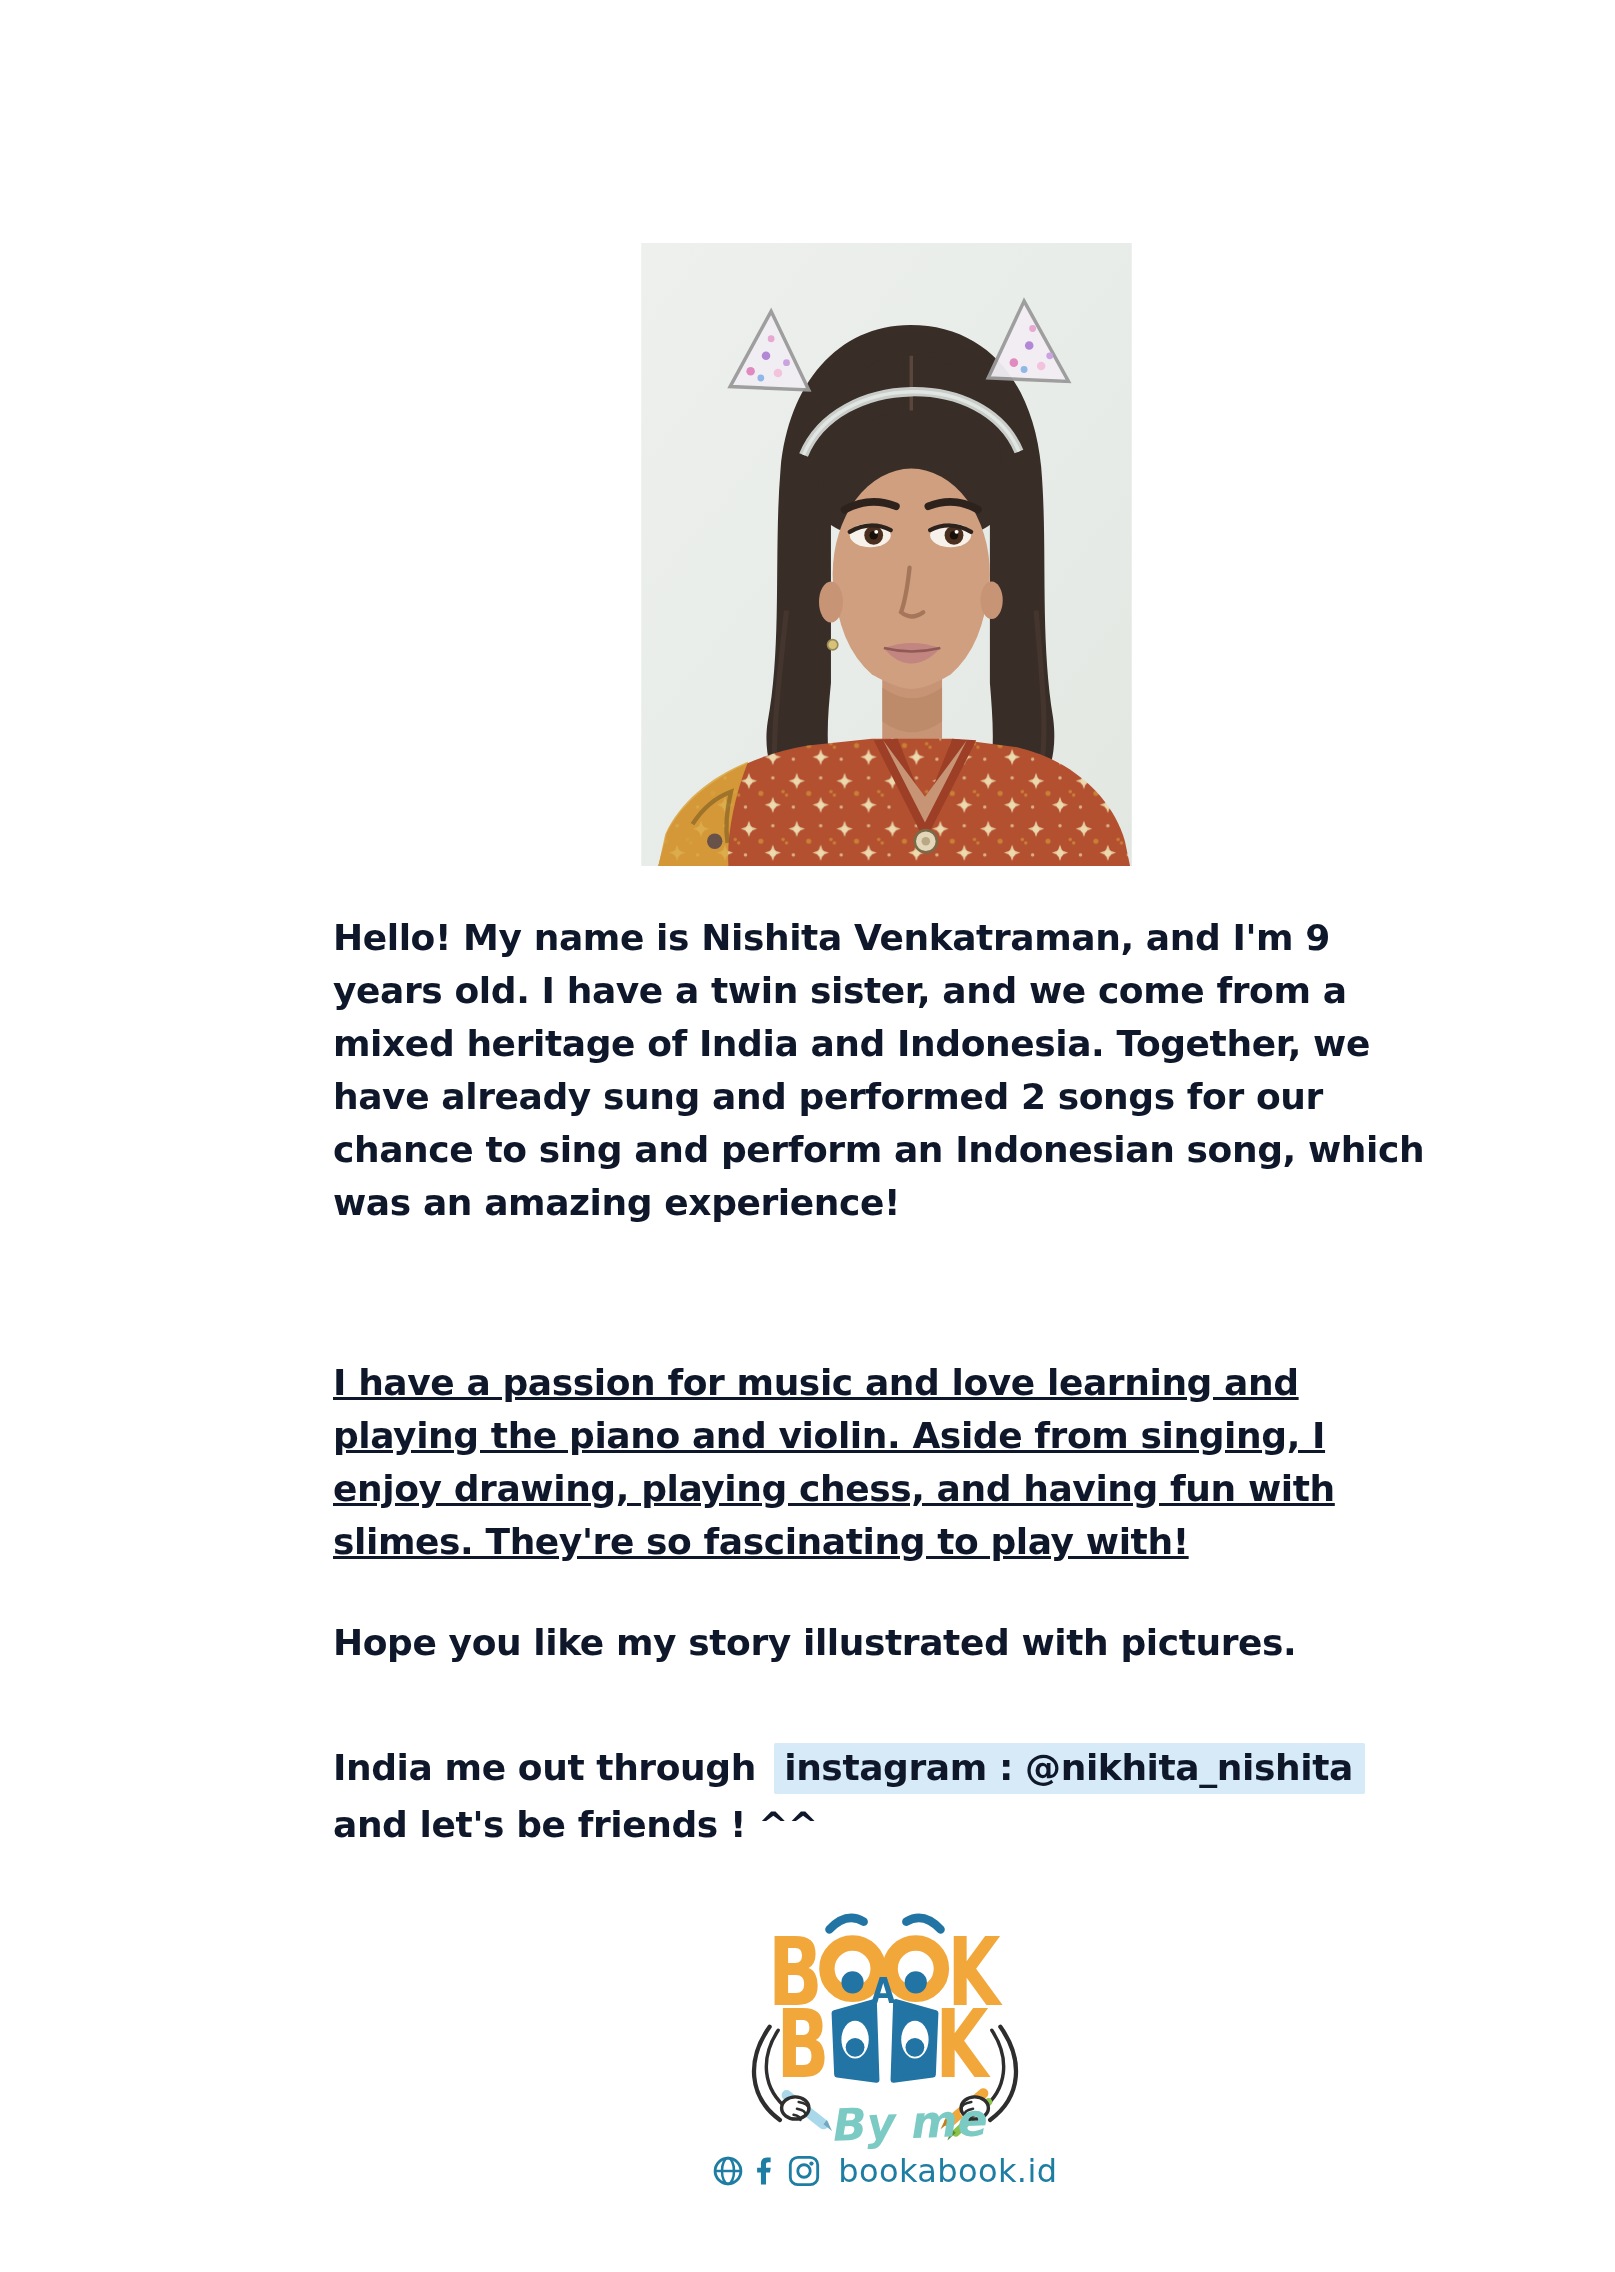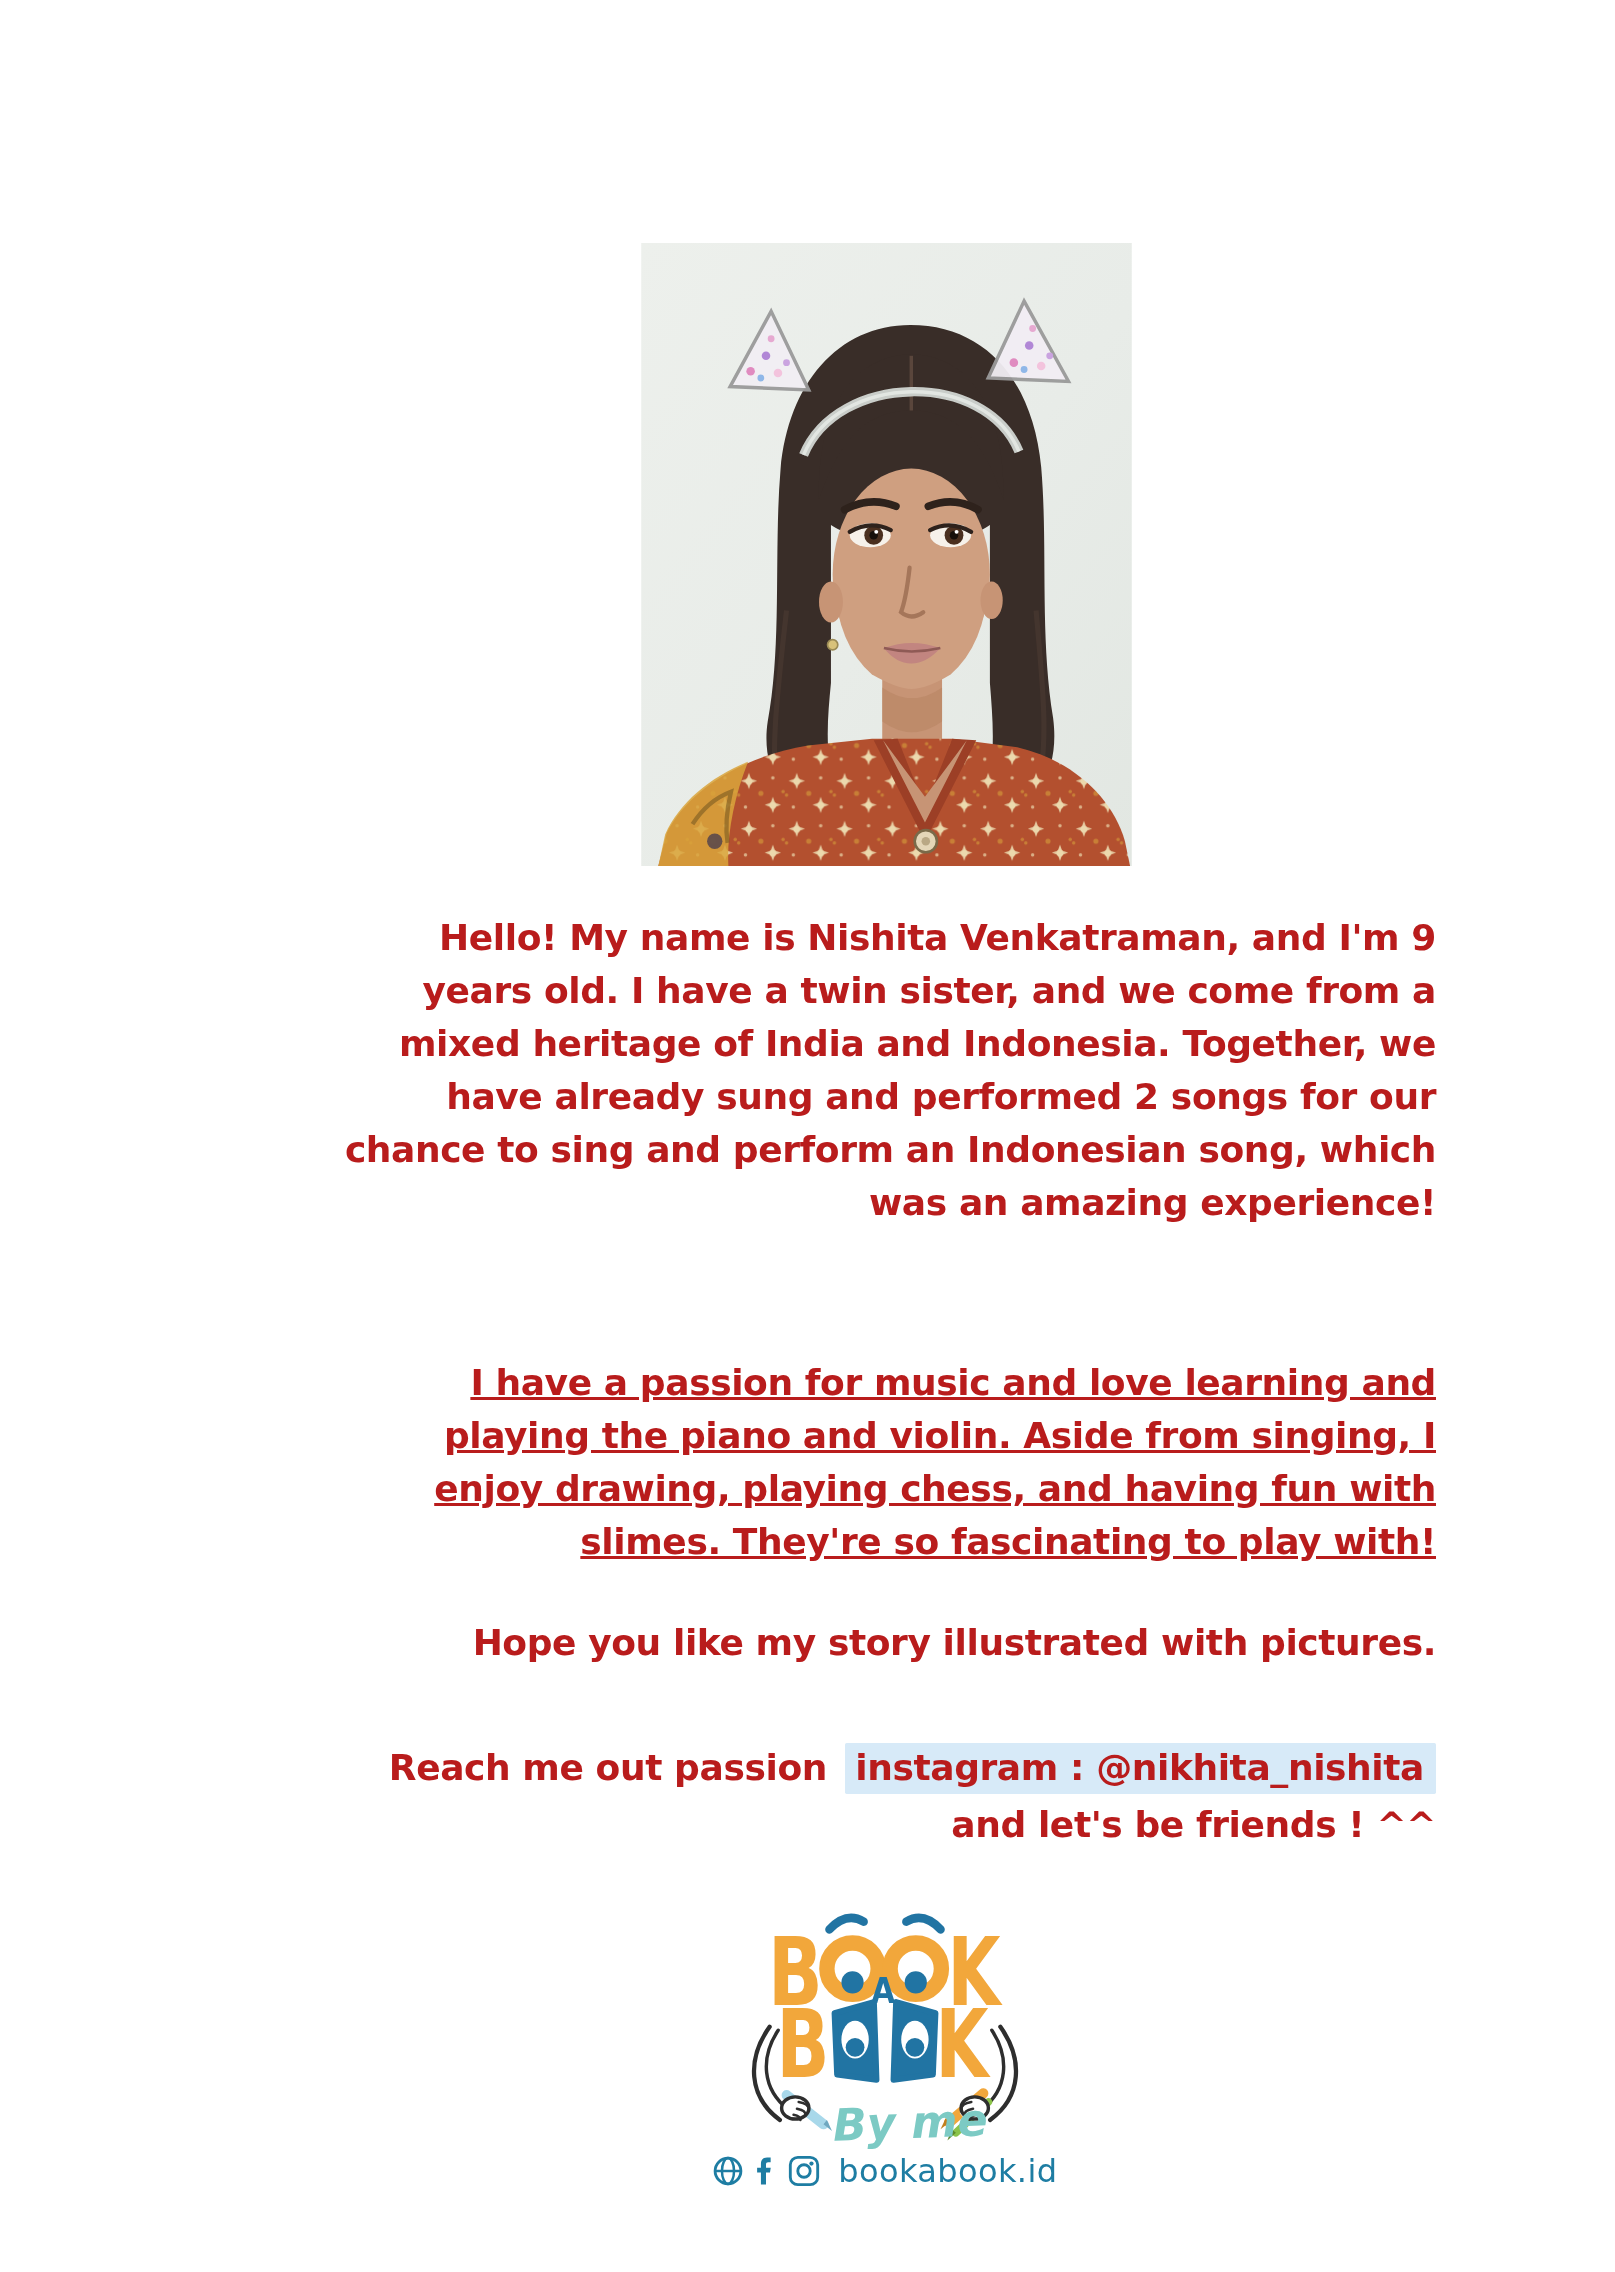--- a/index.html
+++ b/index.html
@@ -5,23 +5,23 @@
   html,body{margin:0;padding:0;background:#ffffff;}
   .page{
     position:relative; width:1616px; height:2273px; background:#ffffff;
     font-family:"DejaVu Sans", sans-serif; color:#131313; overflow:hidden;
   }
   .photo{
     position:absolute; left:641px; top:243px; width:491px; height:623px;
   }
   .photo svg{display:block;width:100%;height:100%;}
   .para{
-    position:absolute; left:333px; width:1103px; text-align:right;
+    position:absolute; left:333px; width:1103px; text-align:left;
     font-weight:700; font-size:36px; line-height:53px; letter-spacing:-0.4px;
-    color:#b91c1c; white-space:nowrap;
+    color:#0f172a; white-space:nowrap;
   }
   .p1{top:911px;}
   .p2{top:1356px;text-decoration:underline;}
   .p3{top:1568px;margin-top:48px;}
   .p4{top:1739px; line-height:57px;}
   .hl{
     background:#d7eaf8; padding:4.3px 12px 6px 10.3px; margin-left:18px;
     border-radius:1.7px;
   }
   .logo{position:absolute; left:744px; top:1900px; width:282px; height:257px;}
@@ -167,21 +167,21 @@
     <div>playing the piano and violin. Aside from singing, I</div>
     <div>enjoy drawing, playing chess, and having fun with</div>
     <div>slimes. They're so fascinating to play with!</div>
   </div>
 
   <div class="para p3">
     <div>Hope you like my story illustrated with pictures.</div>
   </div>
 
   <div class="para p4">
-    <div><span>Reach me out passion</span><span class="hl">instagram : @nikhita_nishita</span></div>
+    <div><span>India me out through</span><span class="hl">instagram : @nikhita_nishita</span></div>
     <div>and let's be friends ! ^^</div>
   </div>
 
   <div class="logo">
     <svg viewBox="0 0 330 300" font-family="DejaVu Sans, sans-serif" font-weight="bold">
 
       <path d="M100,34 Q120,13 140,25" stroke="#2174a3" stroke-width="10" fill="none" stroke-linecap="round"></path>
       <path d="M190,25 Q210,13 230,34" stroke="#2174a3" stroke-width="10" fill="none" stroke-linecap="round"></path>
 
       <text x="28" y="122" font-size="110" fill="#f2a73b" textLength="64" lengthAdjust="spacingAndGlyphs">B</text>

